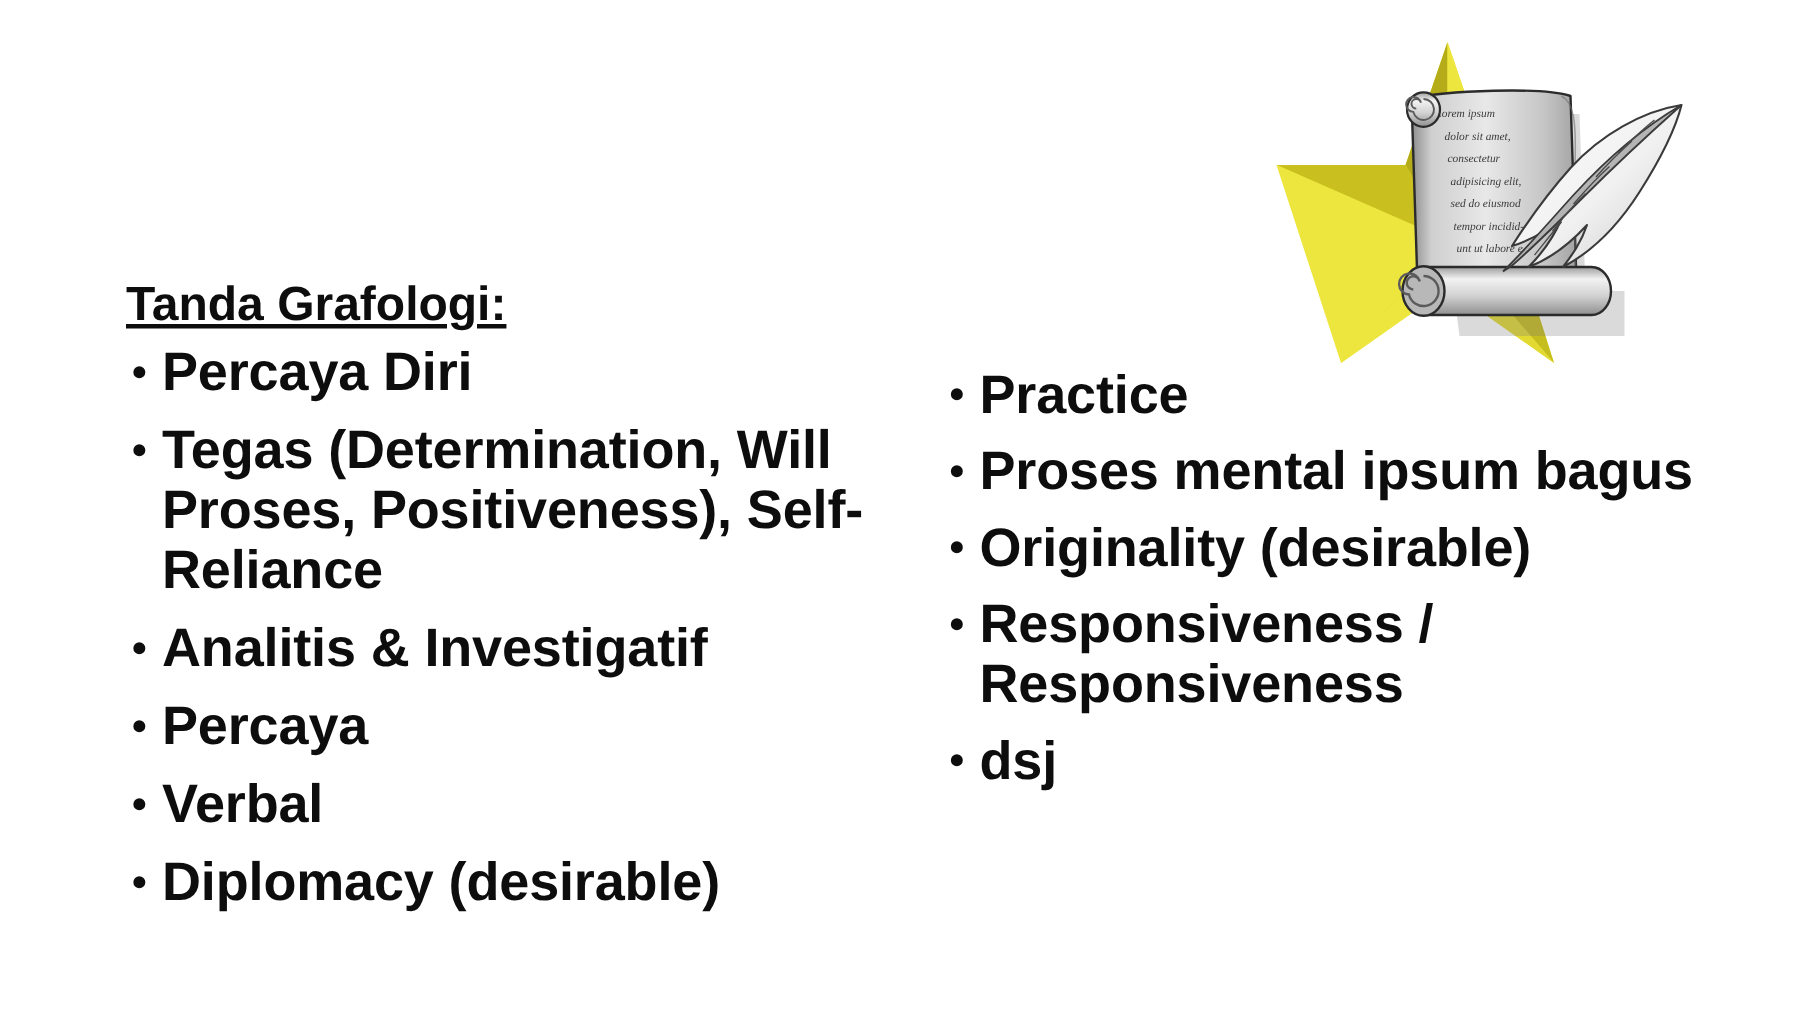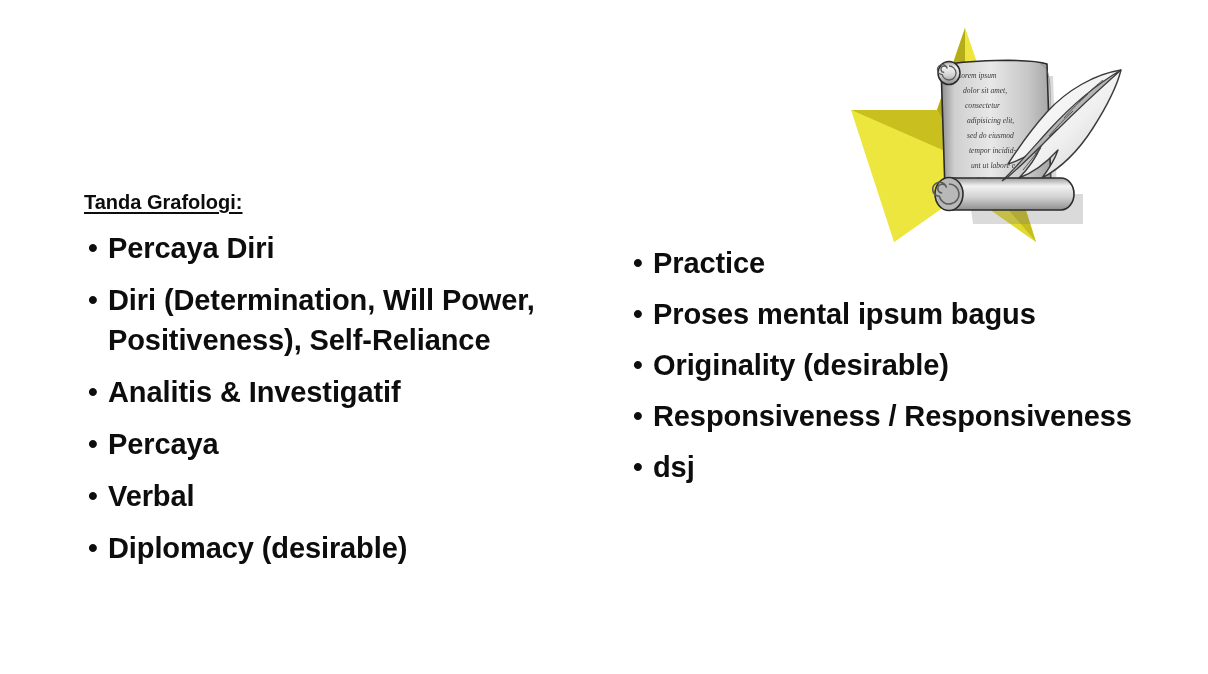--- a/index.html
+++ b/index.html
@@ -36,21 +36,21 @@
     white-space: nowrap;
   }
 
   
   #subheading {
     position: absolute;
     left: 84px;
     top: 185px;
     font-family: "Liberation Sans", sans-serif;
     font-weight: bold;
-    font-size: 20px;
+    font-size: 32px;
     line-height: 34px;
     color: #0d0d0d;
     text-decoration: underline;
     text-underline-offset: 3px;
   }
 
   
   .bullet-col {
     position: absolute;
   }
@@ -75,21 +75,21 @@
     font-size: 28px;
     line-height: 40px;
     color: #0d0d0d;
     font-weight: bold;
     text-align: left;
   }
   .bullet-text {
     flex: 1 1 auto;
     font-family: "Liberation Sans", sans-serif;
     font-weight: bold;
-    font-size: 29px;
+    font-size: 36px;
     line-height: 40px;
     color: #0d0d0d;
     letter-spacing: -0.1px;
   }
   #right-col .bullet-item { margin-bottom: 11px; }
 
   
   #star-graphic {
     position: absolute;
     left: 845px;
@@ -113,21 +113,21 @@
 
   <div id="subheading">Tanda Grafologi:</div>
 
   <div id="left-col" class="bullet-col">
     <div class="bullet-item">
       <span class="bullet-dot">•</span>
       <span class="bullet-text">Percaya Diri</span>
     </div>
     <div class="bullet-item">
       <span class="bullet-dot">•</span>
-      <span class="bullet-text">Diri (Determination, Will Power, Positiveness), Self-Reliance</span>
+      <span class="bullet-text">Tegas (Determination, Will Proses, Positiveness), Self-Reliance</span>
     </div>
     <div class="bullet-item">
       <span class="bullet-dot">•</span>
       <span class="bullet-text">Analitis &amp; Investigatif</span>
     </div>
     <div class="bullet-item">
       <span class="bullet-dot">•</span>
       <span class="bullet-text">Percaya</span>
     </div>
     <div class="bullet-item">

